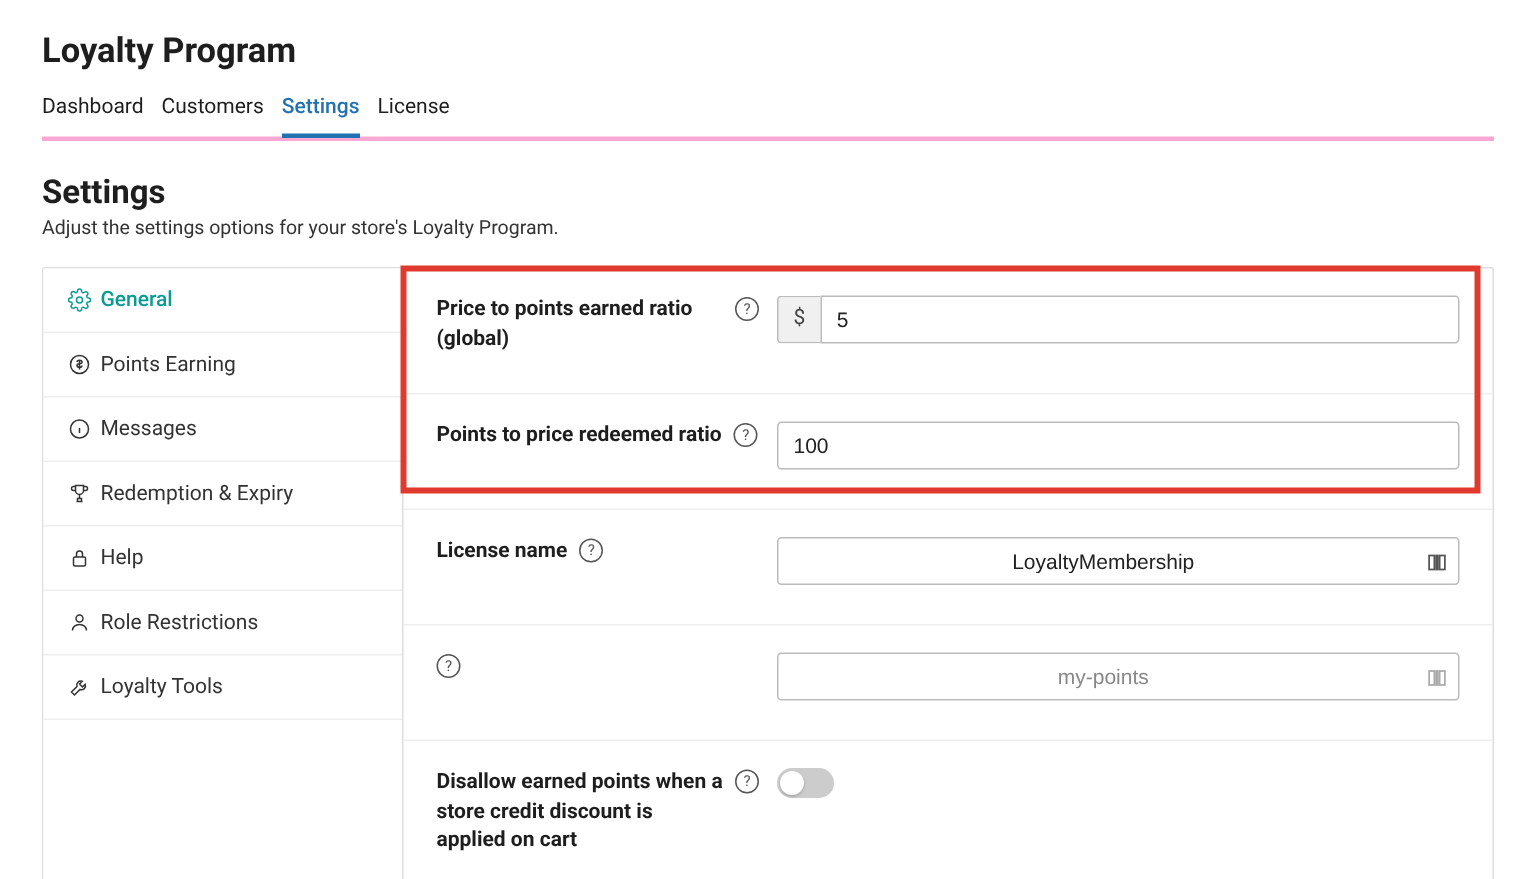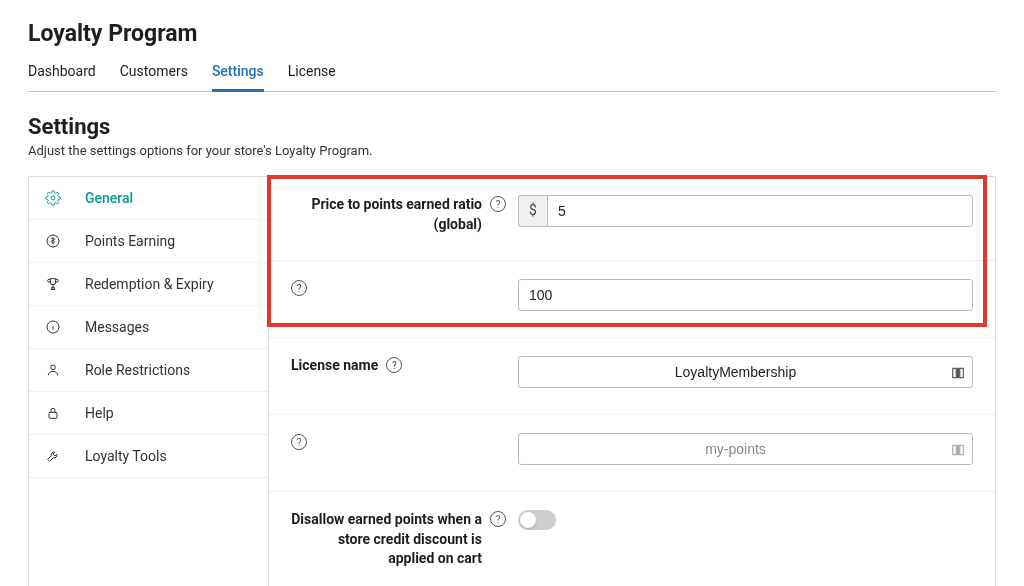--- a/index.html
+++ b/index.html
@@ -10,22 +10,22 @@
     padding: 20px 28px;
     width: 1024px;
   }
   h1.page-title {
     font-size: 23px;
     font-weight: 700;
     margin-bottom: 10px;
   }
   .tabs {
     display: flex;
-    gap: 24px;
-    border-bottom: 1px solid #f9a8d4;
+    gap: 12px;
+    border-bottom: 3px solid #f9a8d4;
     margin-bottom: 22px;
   }
   .tab {
     padding: 6px 0 10px 0;
     font-size: 14px;
     color: #1e1e1e;
     cursor: pointer;
     border-bottom: 3px solid transparent;
     margin-bottom: -1px;
   }
@@ -50,21 +50,21 @@
     border-radius: 2px;
   }
   .sidebar {
     width: 240px;
     border-right: 1px solid #ddd;
     background: #fff;
   }
   .sidebar-item {
     display: flex;
     align-items: center;
-    gap: 24px;
+    gap: 6px;
     padding: 13px 16px;
     border-bottom: 1px solid #eee;
     font-size: 14px;
     color: #333;
     cursor: pointer;
   }
   .sidebar-item.active {
     color: #0a9b94;
     font-weight: 500;
   }
@@ -103,21 +103,20 @@
     width: 215px;
     display: flex;
     align-items: flex-start;
     gap: 8px;
   }
   .setting-label {
     font-size: 14px;
     font-weight: 700;
     color: #1e1e1e;
     line-height: 1.4;
-    text-align: right;
   }
   .help-ico {
     flex-shrink: 0;
     width: 16px;
     height: 16px;
     border: 1.3px solid #555;
     border-radius: 50%;
     display: inline-flex;
     align-items: center;
     justify-content: center;
@@ -215,55 +214,55 @@
         <svg viewBox="0 0 24 24">
             <circle cx="12" cy="12" r="9"></circle>
             <path d="M12 7v10 M9.5 9.5c0-1 1-1.8 2.5-1.8s2.5.8 2.5 1.8-1 1.7-2.5 1.7-2.5.7-2.5 1.7 1 1.8 2.5 1.8 2.5-.8 2.5-1.8"></path>
           </svg>
       </span>
       <span>Points Earning</span>
     </div>
     <div class="sidebar-item">
       <span class="ico">
         <svg viewBox="0 0 24 24">
+            <circle cx="12" cy="12" r="9"></circle>
+            <line x1="12" y1="8" x2="12" y2="8"></line>
+            <line x1="12" y1="11" x2="12" y2="16"></line>
+          </svg>
+      </span>
+      <span>Messages</span>
+    </div>
+    <div class="sidebar-item">
+      <span class="ico">
+        <svg viewBox="0 0 24 24">
             <path d="M8 4h8v5a4 4 0 0 1-8 0V4z"></path>
             <path d="M8 5H6a2 2 0 0 0 0 4h2 M16 5h2a2 2 0 0 1 0 4h-2"></path>
             <line x1="12" y1="13" x2="12" y2="17"></line>
             <path d="M9 20h6 M10 17h4v3h-4z"></path>
           </svg>
       </span>
       <span>Redemption &amp; Expiry</span>
     </div>
     <div class="sidebar-item">
       <span class="ico">
         <svg viewBox="0 0 24 24">
-            <circle cx="12" cy="12" r="9"></circle>
-            <line x1="12" y1="8" x2="12" y2="8"></line>
-            <line x1="12" y1="11" x2="12" y2="16"></line>
-          </svg>
-      </span>
-      <span>Messages</span>
+            <rect x="6" y="11" width="12" height="9" rx="1.5"></rect>
+            <path d="M9 11V8a3 3 0 0 1 6 0v3"></path>
+          </svg>
+      </span>
+      <span>Help</span>
     </div>
     <div class="sidebar-item">
       <span class="ico">
         <svg viewBox="0 0 24 24">
             <circle cx="12" cy="8" r="3.5"></circle>
             <path d="M5 20c0-3.5 3-6 7-6s7 2.5 7 6"></path>
           </svg>
       </span>
       <span>Role Restrictions</span>
-    </div>
-    <div class="sidebar-item">
-      <span class="ico">
-        <svg viewBox="0 0 24 24">
-            <rect x="6" y="11" width="12" height="9" rx="1.5"></rect>
-            <path d="M9 11V8a3 3 0 0 1 6 0v3"></path>
-          </svg>
-      </span>
-      <span>Help</span>
     </div>
     <div class="sidebar-item">
       <span class="ico">
         <svg viewBox="0 0 24 24">
             <path d="M14.7 6.3a4 4 0 0 0-5.2 5.2L4 17l3 3 5.5-5.5a4 4 0 0 0 5.2-5.2L15 12l-3-3 2.7-2.7z"></path>
           </svg>
       </span>
       <span>Loyalty Tools</span>
     </div>
   </div>
@@ -279,20 +278,21 @@
       <div class="setting-control">
         <div class="input-group">
           <span class="input-prefix">$</span>
           <input class="text-input" type="text" value="5" style="">
         </div>
       </div>
     </div>
 
     <div class="setting-row">
       <div class="setting-label-col">
+        <span class="setting-label">Points to price redeemed ratio</span>
         <span class="help-ico">?</span>
       </div>
       <div class="setting-control">
         <input class="text-input" type="text" value="100" style="">
       </div>
     </div>
 
     <div class="setting-row">
       <div class="setting-label-col">
         <span class="setting-label">License name</span>

